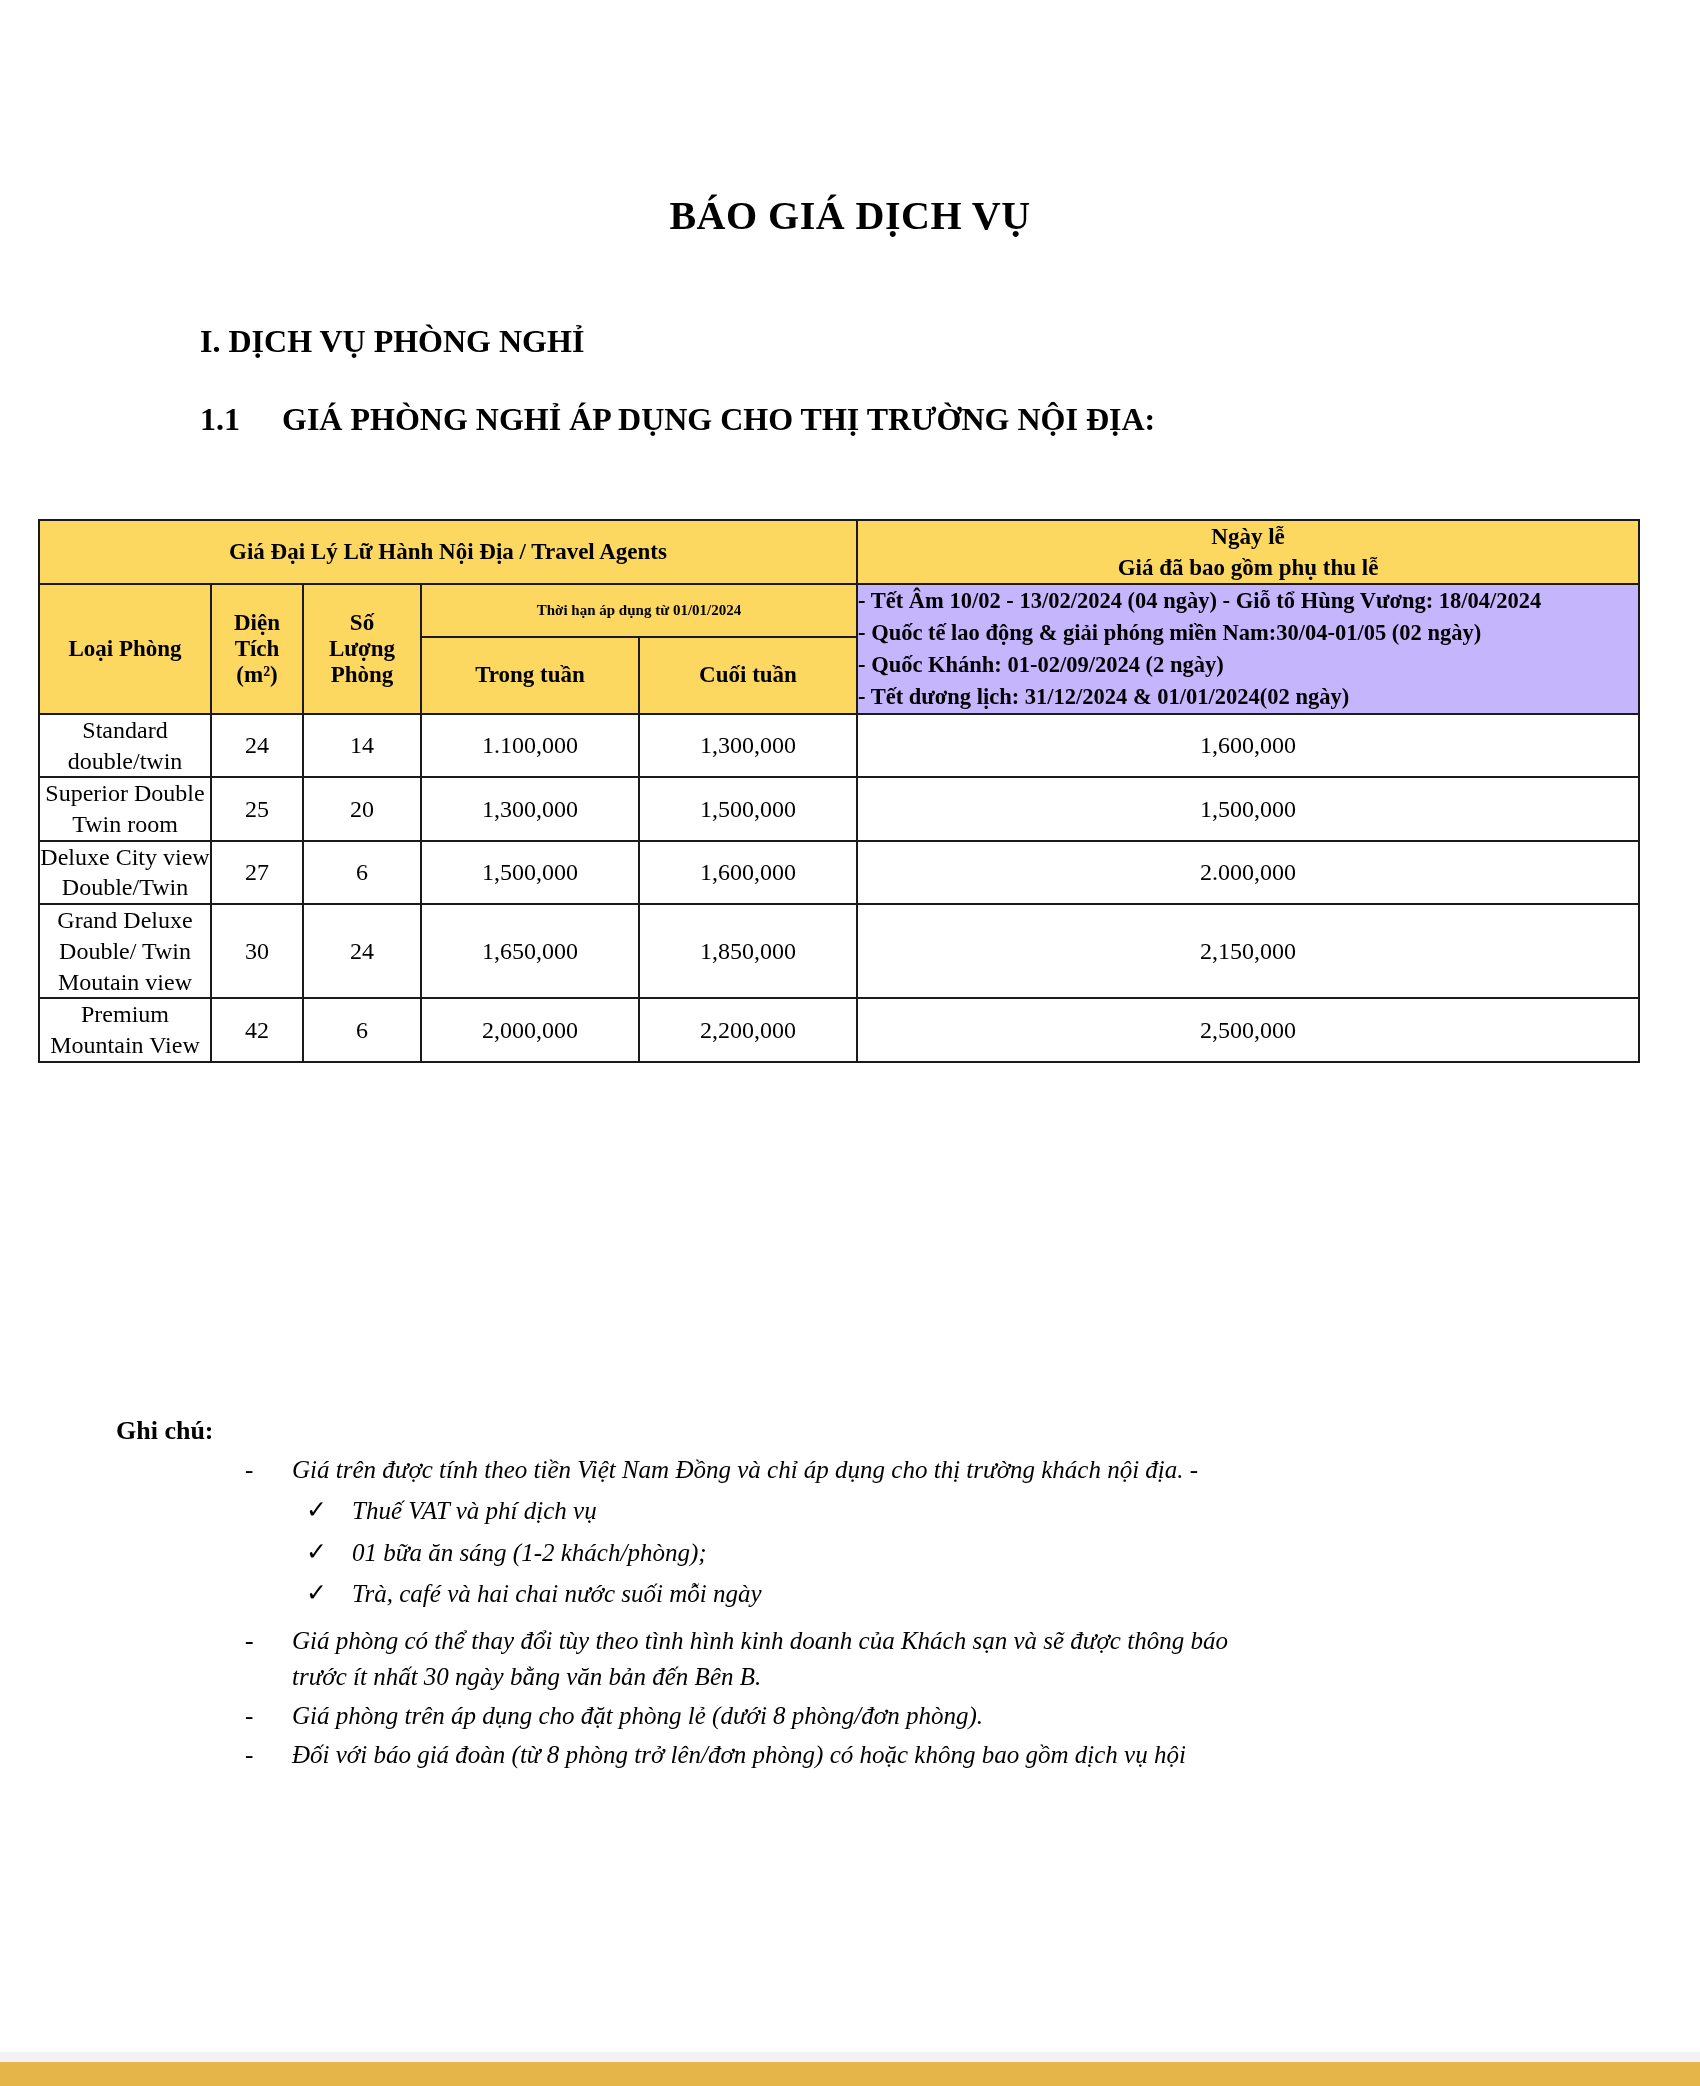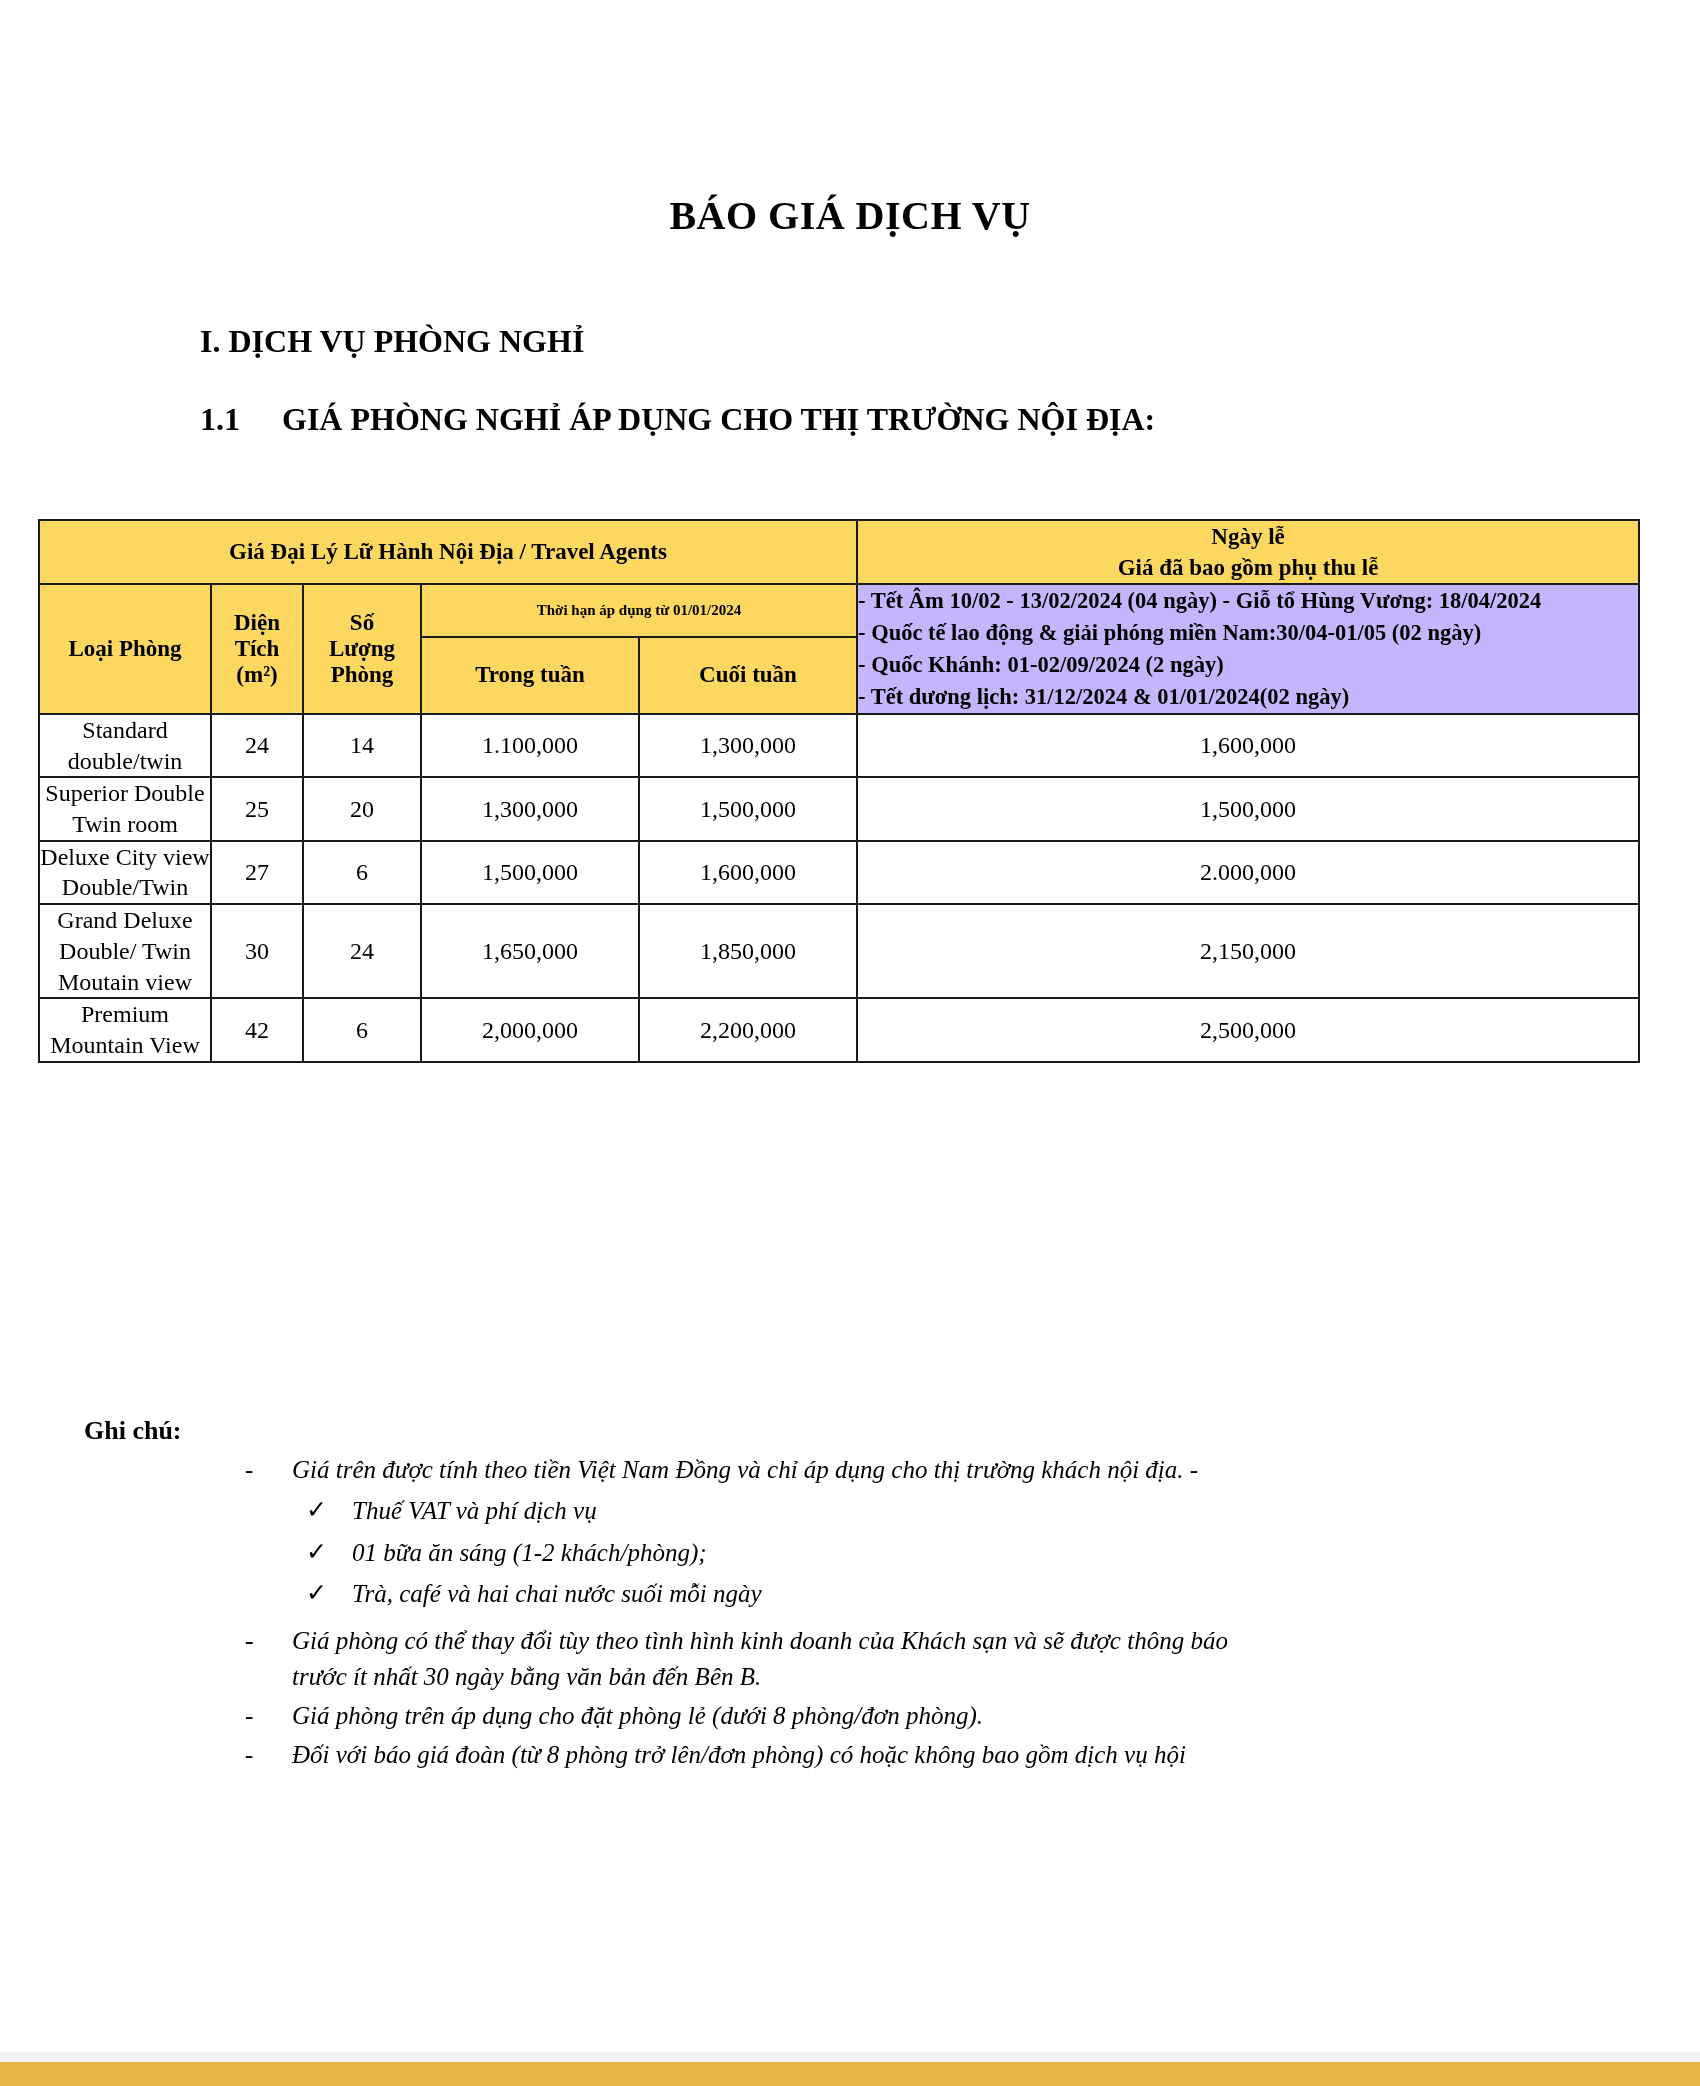--- a/index.html
+++ b/index.html
@@ -102,21 +102,21 @@
   .notes {
     position: absolute;
     left: 0;
     top: 1400px;
     width: 1700px;
     padding: 0 60px 0 0;
   }
   .notes-title {
     font-size: 26px;
     font-weight: bold;
-    padding-left: 84px;
+    padding-left: 116px;
     margin: 0 0 6px 0;
   }
   ul.note-list {
     list-style: none;
     margin: 0;
     padding: 0;
   }
   li.note {
     position: relative;
     font-size: 25px;

